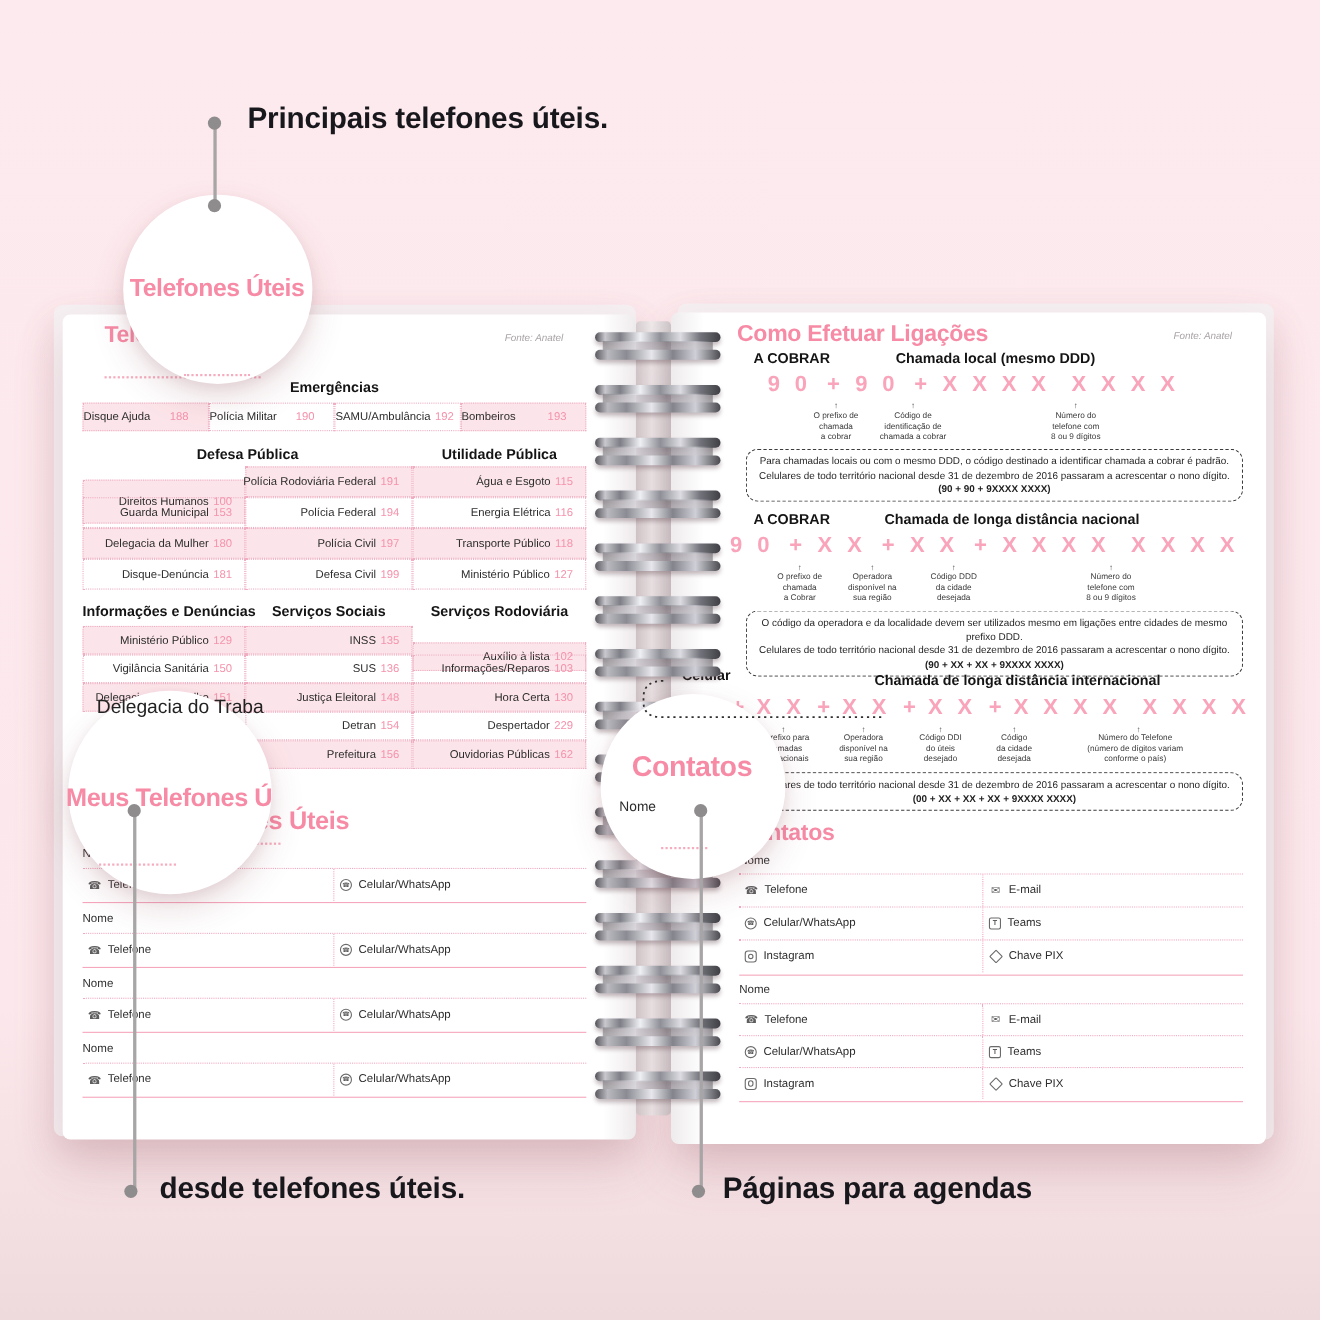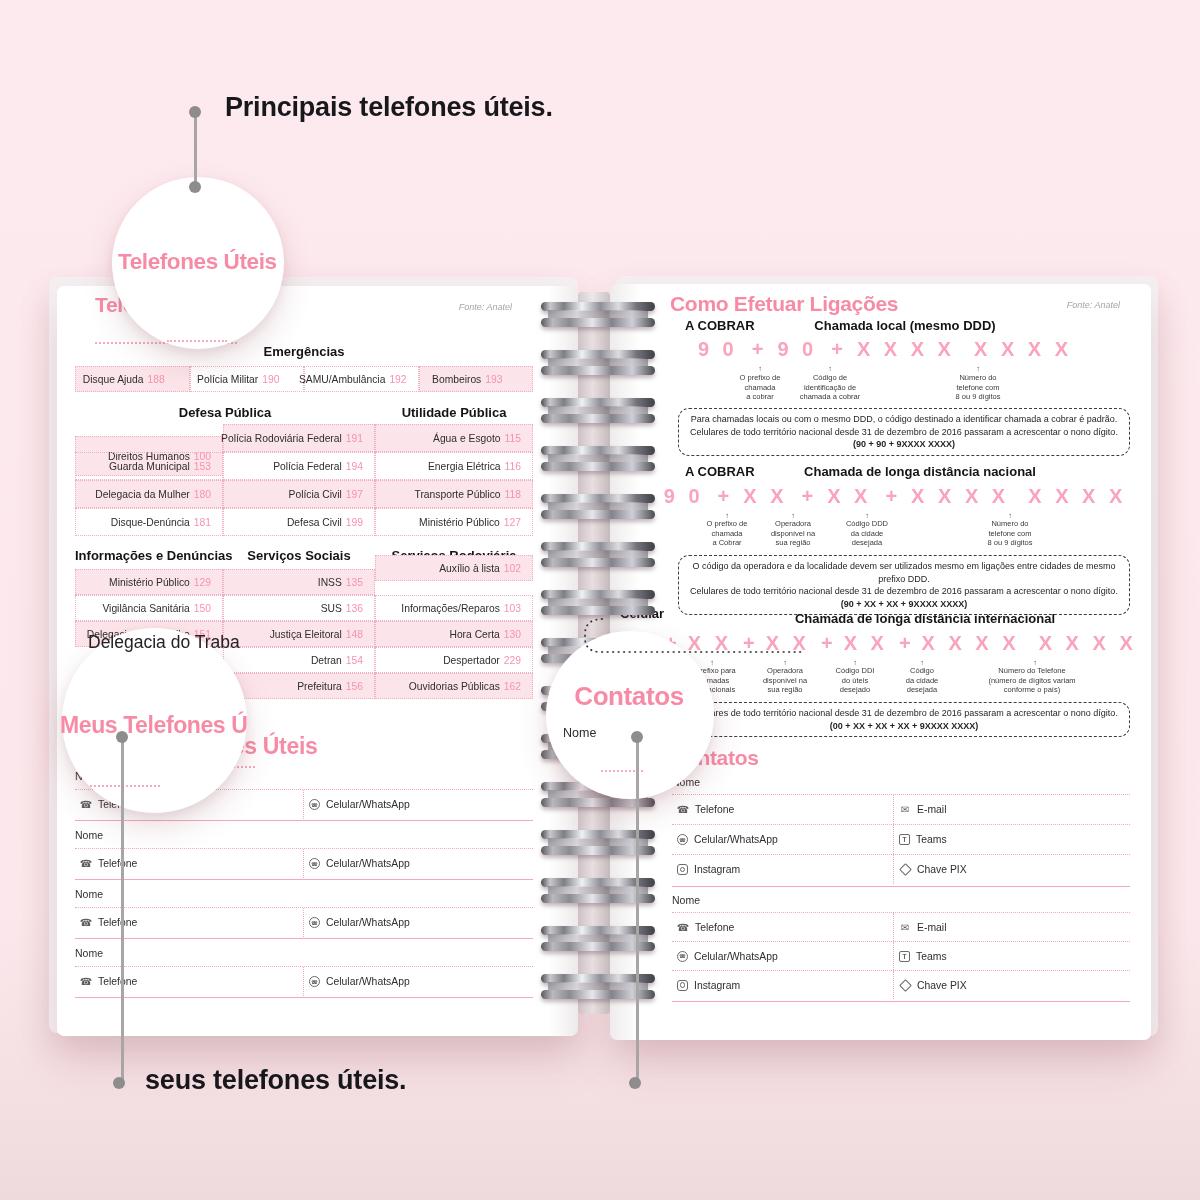--- a/index.html
+++ b/index.html
@@ -23,21 +23,21 @@
   .ring::before{top:0}
   .ring::after{bottom:0;background:linear-gradient(90deg,#5a5a60,#b9b9bf 10%,#8b8b93 25%,#e6e6ec 45%,#83838b 62%,#cfcfd7 80%,#4a4a50)}
   .ring i{position:absolute;left:7px;right:7px;top:8px;bottom:8px;
     background:linear-gradient(90deg,rgba(90,90,96,.45),rgba(225,225,231,.75) 30%,rgba(110,110,118,.45) 58%,rgba(205,205,213,.7) 84%,rgba(70,70,76,.45))}
   
   .ptitle{font-weight:bold;color:#f78ba6;font-size:21px;letter-spacing:-.3px;white-space:nowrap}
   .fonte{font-style:italic;color:#a9a4a6;font-size:9px;text-align:right}
   .hdr{font-weight:bold;font-size:13px;color:#141414;text-align:center;white-space:nowrap}
   .cell{display:flex;align-items:center;justify-content:flex-end;gap:4px;padding-right:11px;box-sizing:border-box;
     border:1px dotted #efaec2;font-size:10.3px;color:#2d2d2d;white-space:nowrap}
-  .cell.center{justify-content:center;padding-right:17px}
+  .cell.center{justify-content:space-between;padding-right:17px}
   .cell.fill{background:#fce5ea}
   .num{color:#f493ac}
   .dotline{border-top:1.4px dotted #f2a9bf;height:0}
   .solidline{border-top:1.6px solid #f5a7bd;height:0}
   .nome{font-size:10.5px;color:#303030}
   .crow{display:flex;align-items:stretch;box-sizing:border-box}
   .half{display:flex;align-items:center;gap:6px;font-size:10.4px;color:#2e2e2e;box-sizing:border-box;padding-left:5px}
   .half.r{border-left:1.2px dotted #f2a9bf}
   
   .ic{flex:none;display:inline-flex;align-items:center;justify-content:center;color:#5e5e5e;width:12px;height:12px;font-size:10px}
@@ -189,21 +189,21 @@
     </div>
   <div class="abs cell" style="left:166px;top:361px;width:152px;height:26px">
       <span>Detran</span>
       <span class="num">154</span>
     </div>
   <div class="abs cell fill" style="left:166px;top:387px;width:152px;height:26px">
       <span>Prefeitura</span>
       <span class="num">156</span>
     </div>
 
-  <div class="abs cell fill" style="left:318px;top:269px;width:158px;height:26px">
+  <div class="abs cell fill" style="left:318px;top:298px;width:158px;height:26px">
       <span>Auxílio à lista</span>
       <span class="num">102</span>
     </div>
   <div class="abs cell" style="left:318px;top:309px;width:158px;height:26px">
       <span>Informações/Reparos</span>
       <span class="num">103</span>
     </div>
   <div class="abs cell fill" style="left:318px;top:335px;width:158px;height:26px">
       <span>Hora Certa</span>
       <span class="num">130</span>
@@ -511,20 +511,21 @@
 
 <div class="cdot" style="left:189px;top:106px"></div>
 <div class="vline" style="left:193.5px;top:112px;height:75px"></div>
 <div class="cdot" style="left:189px;top:181px"></div>
 <div class="anno" style="left:225px;top:90px">Principais telefones úteis.</div>
 
 <div class="cdot" style="left:116px;top:731px"></div>
 <div class="vline" style="left:120.5px;top:737px;height:346px"></div>
 <div class="cdot" style="left:113px;top:1077px"></div>
 <div class="anno" style="left:145px;top:1063px">
-  <div>seus telefones úteis.</div>
+  <div>desde telefones úteis.</div>
 </div>
 
 <div class="cdot" style="left:631px;top:731px"></div>
 <div class="vline" style="left:635.5px;top:737px;height:346px"></div>
 <div class="cdot" style="left:629px;top:1077px"></div>
 <div class="anno" style="left:657px;top:1063px">
+  <div>Páginas para agendas</div>
 </div>
 
 </body></html>

